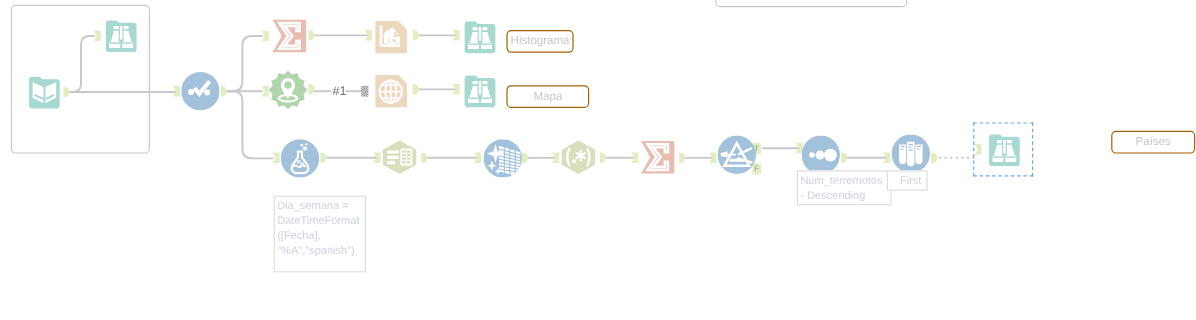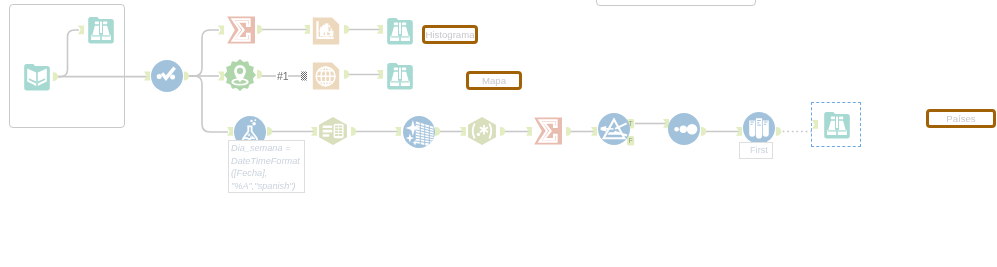--- a/index.html
+++ b/index.html
@@ -3,21 +3,21 @@
 <meta charset="utf-8">
 <style>
   html,body{margin:0;padding:0;}
   body{width:997px;height:267px;background:#ffffff;font-family:"Liberation Sans",sans-serif;overflow:hidden;}
   #canvas{position:relative;width:997px;height:267px;background:#fff;}
   .abs{position:absolute;}
   .container-box{border:1px solid #c9c9c9;border-radius:4px;background:transparent;box-sizing:border-box;}
   .container-title{position:absolute;font-size:9.5px;color:#8d8d8d;letter-spacing:.2px;}
   .label-box{position:absolute;border:1px solid #dcdcdc;background:#fff;box-sizing:border-box;font-size:9.2px;color:#c3cbd6;line-height:13px;padding:1px 2px;overflow:hidden;word-break:break-all;}
   .annot-box{position:absolute;border:1px solid #dedede;background:#fff;box-sizing:border-box;font-size:9.2px;color:#cbd3de;line-height:12.6px;padding:1px 2px;overflow:hidden;word-break:break-word;}
-  .pill{position:absolute;border:3px solid #a16207;border-radius:4px;background:#fff;box-sizing:border-box;font-size:9.6px;color:#c8c8cc;display:flex;align-items:center;justify-content:center;}
+  .pill{position:absolute;border:1px solid #a16207;border-radius:4px;background:#fff;box-sizing:border-box;font-size:9.6px;color:#c8c8cc;display:flex;align-items:center;justify-content:center;}
   .tool{position:absolute;}
   .wires{position:absolute;left:0;top:0;width:997px;height:267px;pointer-events:none;}
   .sel-rect{position:absolute;border:1px dashed #6aa9e9;box-sizing:border-box;}
   .hash{position:absolute;font-size:10px;color:#8d8d8d;font-family:"Liberation Sans",sans-serif;}
 </style>
 </head>
 <body>
 
 <div id="canvas">
 
@@ -332,27 +332,28 @@
    </g>
    <g fill="var(--toolcol)">
      <rect x="15.2" y="20.2" width="1.6" height="6.0"></rect>
      <rect x="6.6" y="21.3" width="8.6" height="1.2"></rect>
      <rect x="16.8" y="21.3" width="8.6" height="1.2"></rect>
    </g>
         </svg></div>
     </div>
 
 
-  <div class="annot-box" style="left:228px;top:140px;width:77px;height:53px;font-style:italic;">Dia_semana = DateTimeFormat([Fecha], "%A","spanish")</div>
-
-
+  <div class="annot-box" style="left:228px;top:163px;width:77px;height:64px;">Dia_semana = DateTimeFormat([Fecha], "%A","spanish")</div>
+
+
+  <div class="annot-box" style="left:664px;top:142px;width:79px;height:29px;">Num_terremotos - Descending</div>
 
   <div class="annot-box" style="left:739px;top:142px;width:34px;height:17px;padding-left:10px;">First 5</div>
 
   <div class="hash" style="left:277px;top:70px;font-size:10.5px;color:#6f6f6f;">#1</div>
 
   <div id="pills-layer">
       <div class="pill" style="left: 422px; top: 25px; width: 56px; height: 19px;">Histograma</div>
-      <div class="pill" style="left: 422px; top: 71px; width: 56px; height: 19px; margin-left: 44px;">Mapa</div>
+      <div class="pill" style="left: 422px; top: 71px; width: 69px; height: 19px;">Mapa</div>
       <div class="pill" style="left: 926px; top: 109px; width: 70px; height: 19px;">Países</div>
     </div>
 <div class="sel-rect" style="left: 811px; top: 102px; width: 50px; height: 45px;"></div>
   </div>
 
 </body></html>

